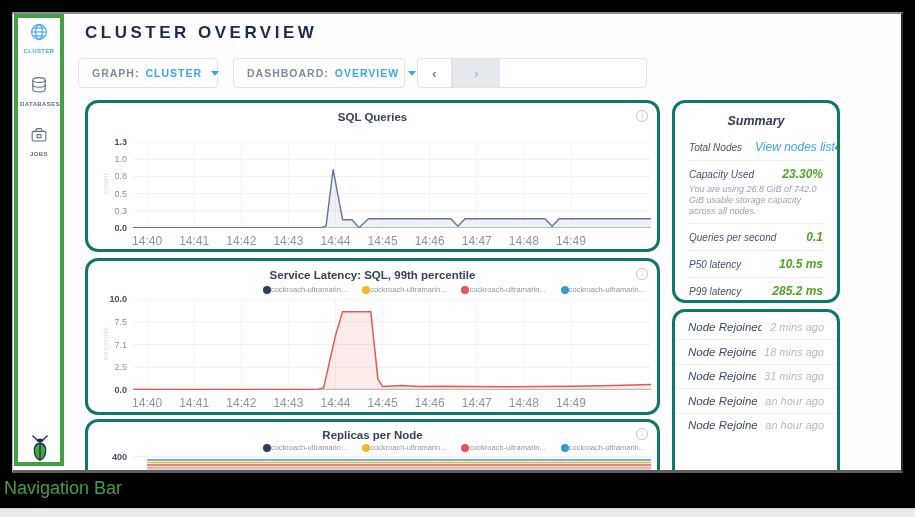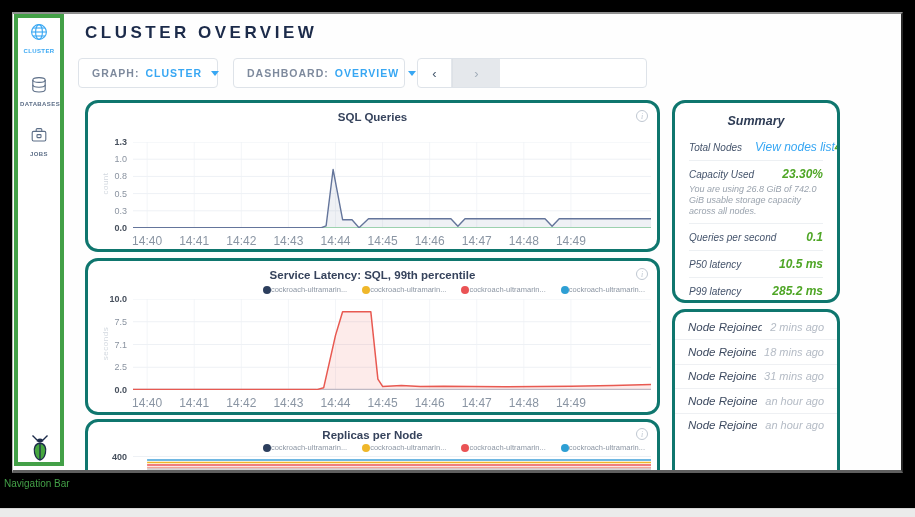--- a/index.html
+++ b/index.html
@@ -79,21 +79,21 @@
   .sum-spacer { flex:1; }
   .sum-value { font-size:12px; font-weight:700; color:var(--green-value); white-space:nowrap; }
   .sum-subtext { font-size:9px; line-height:11px; color:#9aa3ae; margin-top:3px; padding-right:4px; }
   .event-rows { margin-top:3px; }
   .event-row { display:flex; align-items:center; height:24.4px; border-top:1px solid #eef0f3; padding:0 13px; }
   .event-row:first-child { border-top:none; }
   .event-text { flex:1; font-size:11.5px; color:#3d4a60; white-space:nowrap; overflow:hidden; }
   .event-time { font-size:11px; color:#b4bbc5; white-space:nowrap; margin-left:8px; }
 
   
-  .annotation-label { position:absolute; left:4px; top:478px; font-size:10px; color:var(--highlight-green); }
+  .annotation-label { position:absolute; left:4px; top:478px; font-size:18px; color:var(--highlight-green); }
   .bottom-strip { position:absolute; left:0; right:0; top:508px; height:9px; background:#ebebeb; border-top:1px solid #d6d6d6; }
 </style>
 </head>
 <body>
 
 <div class="stage">
 
   <div class="window">
 
     <div class="sidebar">

